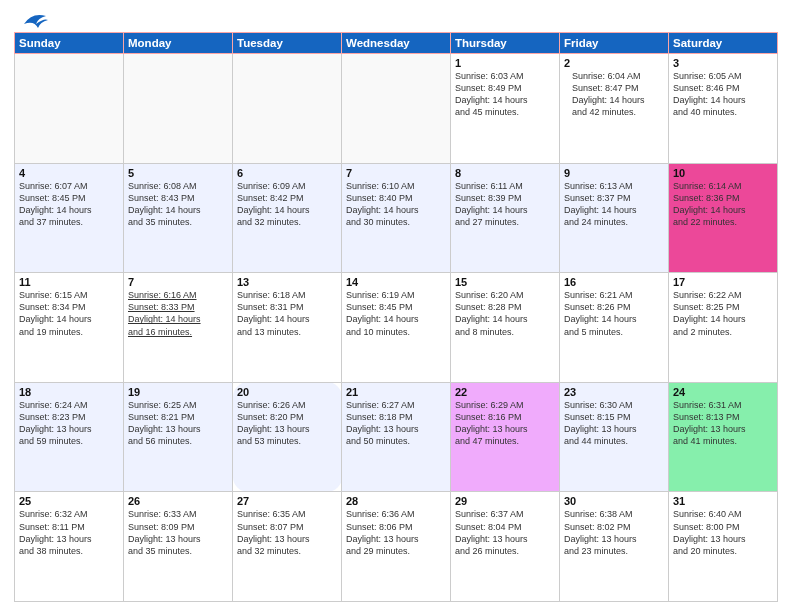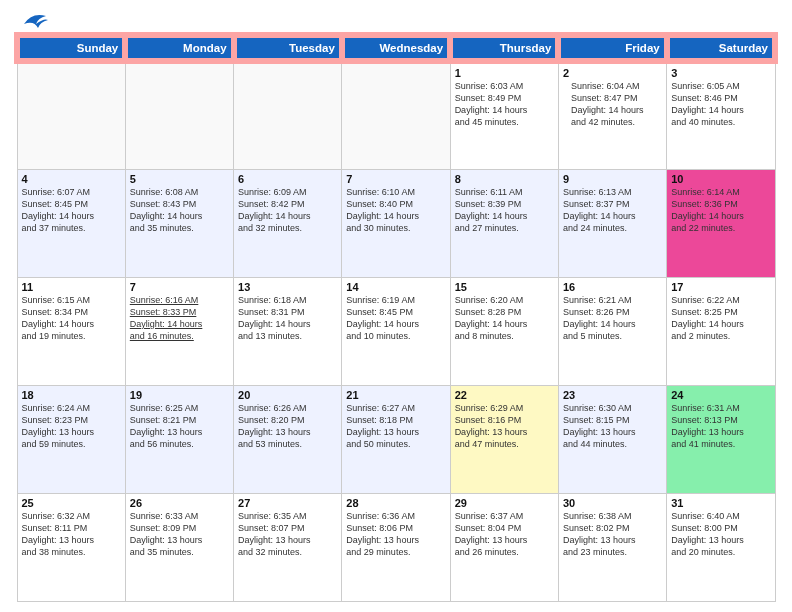--- a/index.html
+++ b/index.html
@@ -46,22 +46,22 @@
       border-collapse: collapse;
       width: 100%;
       table-layout: fixed;
     }
     .calendar th {
       background: #1565c0;
       color: #fff;
       font-size: 11.5px;
       font-weight: bold;
       padding: 4px 4px;
-      border: 6px solid #fca5a5;
-      text-align: right;
+      border: 1px solid #fca5a5;
+      text-align: left;
     }
     .calendar td {
       border: 1px solid #ccc;
       vertical-align: top;
       padding: 3px 4px;
       font-size: 9.5px;
       color: #333;
       background: #fff;
       height: 78px;
     }
@@ -254,35 +254,35 @@
 Daylight: 13 hours
 and 59 minutes.</div>
           </td>
           <td style="background: rgb(238, 242, 255);">
             <span class="day-number">19</span>
             <div class="day-info" style="white-space: pre-line;">Sunrise: 6:25 AM
 Sunset: 8:21 PM
 Daylight: 13 hours
 and 56 minutes.</div>
           </td>
-          <td style="background: rgb(238, 242, 255);">
+          <td style="background: rgb(238, 242, 255); border-radius: 15px;">
             <span class="day-number">20</span>
             <div class="day-info" style="white-space: pre-line;">Sunrise: 6:26 AM
 Sunset: 8:20 PM
 Daylight: 13 hours
 and 53 minutes.</div>
           </td>
           <td style="background: rgb(238, 242, 255);">
             <span class="day-number">21</span>
             <div class="day-info" style="white-space: pre-line;">Sunrise: 6:27 AM
 Sunset: 8:18 PM
 Daylight: 13 hours
 and 50 minutes.</div>
           </td>
-          <td style="background: #fef9c3;">
+          <td style="background: #f0abfc;">
             <span class="day-number">22</span>
             <div class="day-info" style="white-space: pre-line;">Sunrise: 6:29 AM
 Sunset: 8:16 PM
 Daylight: 13 hours
 and 47 minutes.</div>
           </td>
           <td style="background: rgb(238, 242, 255);">
             <span class="day-number">23</span>
             <div class="day-info" style="white-space: pre-line;">Sunrise: 6:30 AM
 Sunset: 8:15 PM

